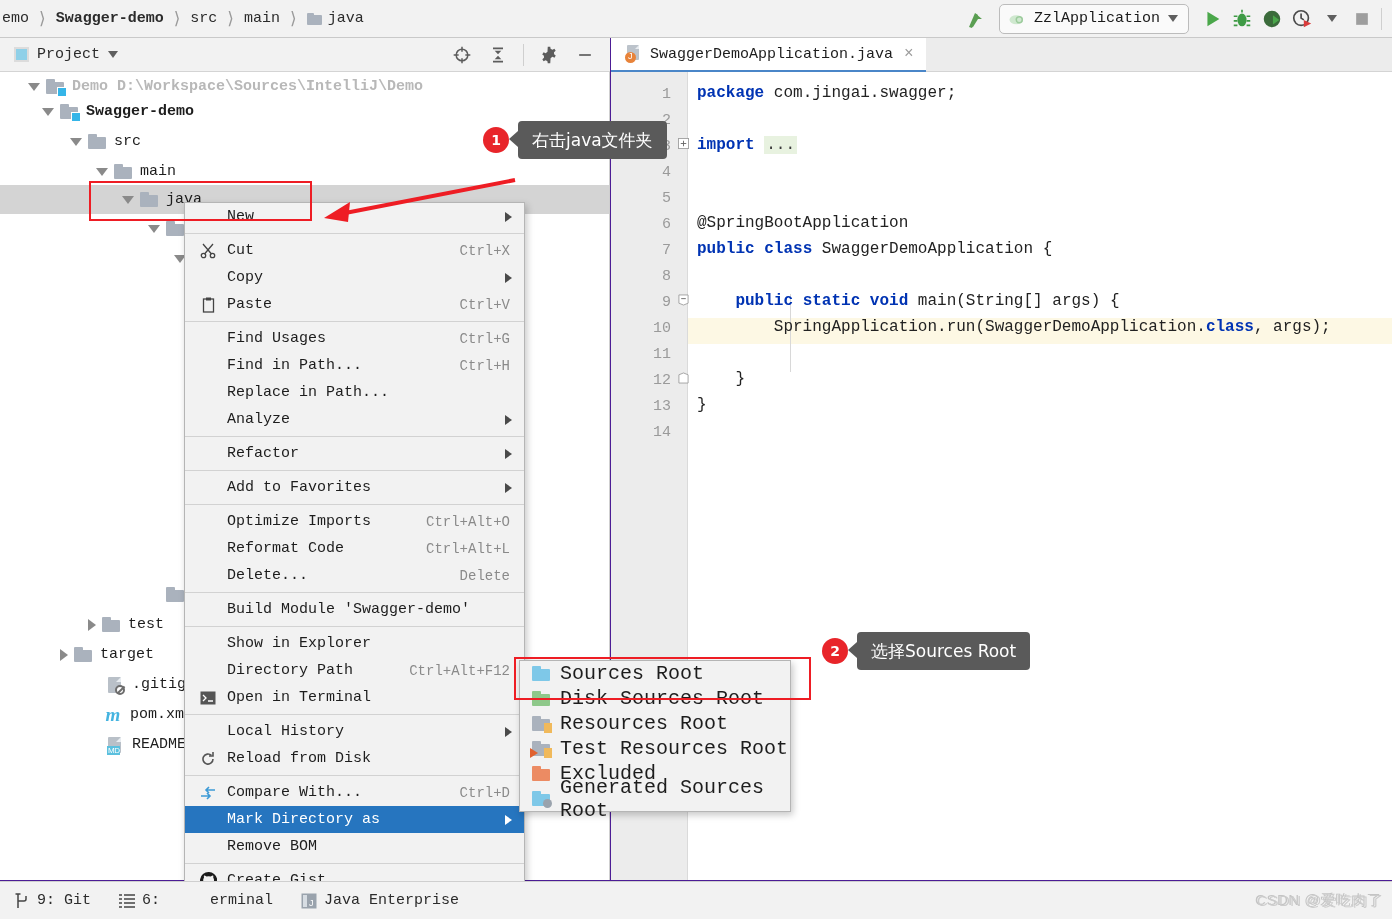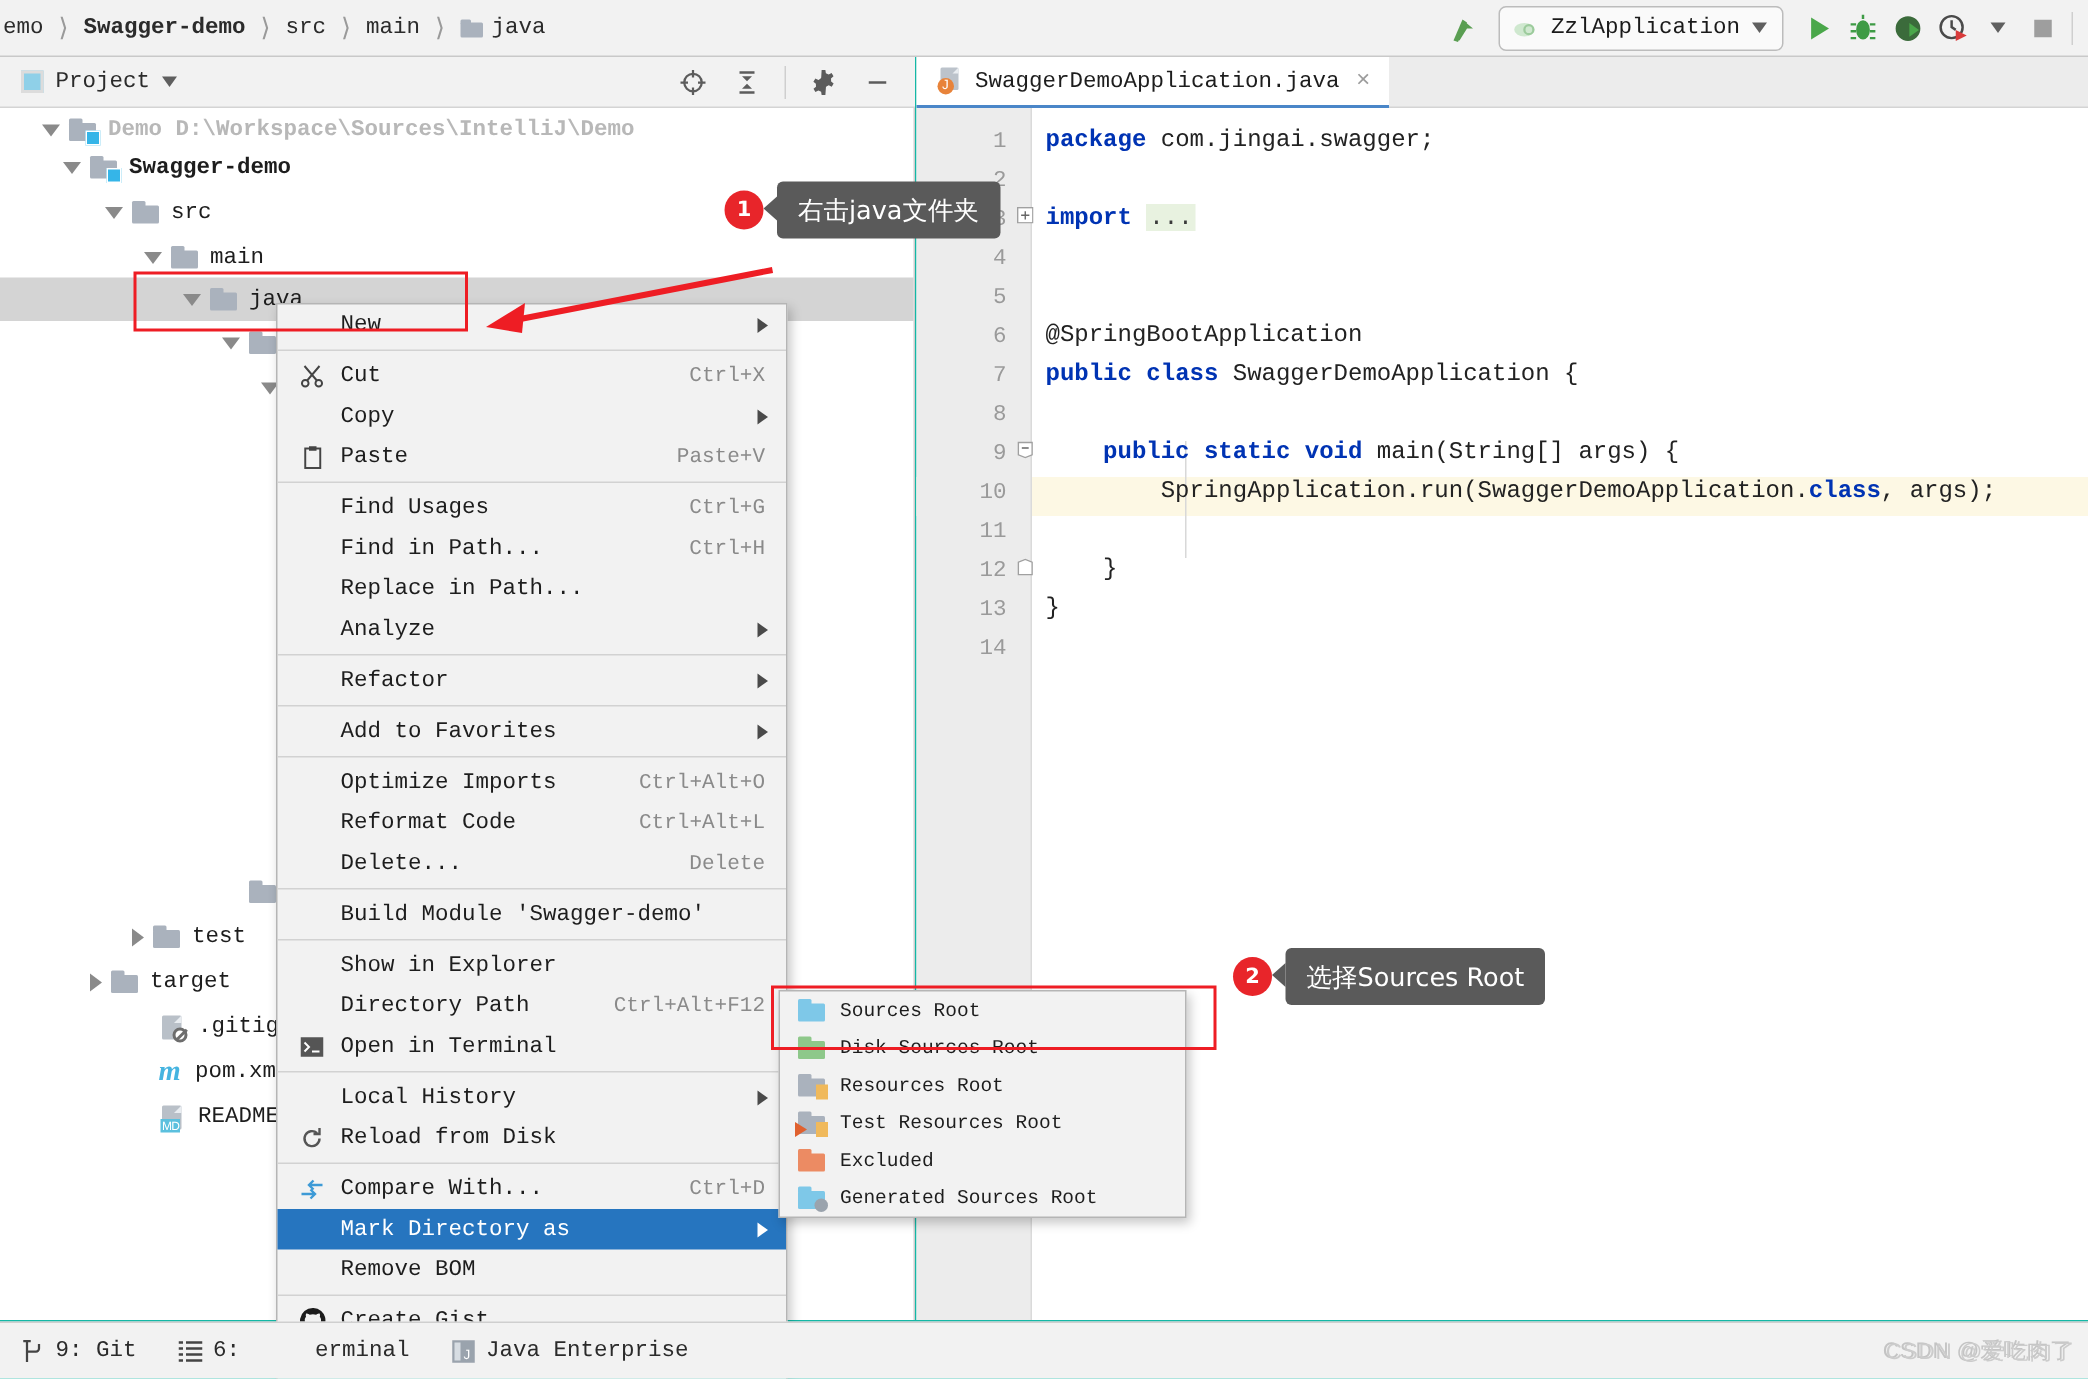--- a/index.html
+++ b/index.html
@@ -2,21 +2,21 @@
 <html><head>
 <meta charset="utf-8">
 <style>
   * { box-sizing: border-box; margin: 0; padding: 0; }
   html, body {
     width: 1392px; height: 919px;
     background: #ffffff;
     font-family: "Liberation Sans", sans-serif;
     overflow: hidden;
   }
-  #app { position: relative; width: 1392px; height: 919px; background: #14b8a6; }
+  #app { position: relative; width: 1392px; height: 919px; background: #4c1d95; }
 
   
   .navbar {
     position: absolute; left: 0; top: 0; width: 1392px; height: 38px;
     background: #f2f2f2; border-bottom: 1px solid #c9c9c9;
     display: flex; align-items: center;
   }
   .crumbs { display: flex; align-items: center; padding-left: 0px; height: 38px; }
   .crumb {
     font-family: "Liberation Mono", monospace; font-size: 15px; color: #2b2b2b;
@@ -138,21 +138,21 @@
   .ctx-ico { width: 22px; margin-right: 8px; display: flex; align-items: center; justify-content: center; flex: none; }
   .ctx-label { flex: 1; }
   .ctx-key { color: #8a8a8a; padding-right: 14px; font-size: 14px; }
   .ctx-sub { width: 0; height: 0; border-top: 5px solid transparent; border-bottom: 5px solid transparent; border-left: 7px solid #4a4a4a; margin-right: 12px; }
   .ctx-item.selected .ctx-sub { border-left-color: #ffffff; }
   .ctx-div { height: 1px; background: #d2d2d2; margin: 3px 0; }
 
   .sub-ctx {
     position: absolute; background: #f2f2f2; border: 1px solid #b5b5b5;
     box-shadow: 2px 3px 7px rgba(0,0,0,.22);
-    font-family: "Liberation Mono", monospace; font-size: 13px; color: #1d1d1d;
+    font-family: "Liberation Mono", monospace; font-size: 20px; color: #1d1d1d;
   }
   .sub-item { height: 25px; display: flex; align-items: center; padding-left: 12px; }
   .rf { width: 18px; height: 15px; position: relative; margin-right: 10px; flex: none; }
   .rf:before { content:""; position:absolute; left:0; top:3px; width:18px; height:12px; border-radius:1px; background: var(--fc,#aab2bd); }
   .rf:after  { content:""; position:absolute; left:0; top:0;  width:9px;  height:4px;  border-radius:1px 1px 0 0; background: var(--fc,#aab2bd); }
   .rf .lines { position:absolute; right:-2px; bottom:-2px; width:8px; height:10px; background:#f0b95b; }
   .rf .spark { position:absolute; right:-2px; bottom:-2px; width:9px; height:9px; border-radius:50%; background:#9aa3ad; }
   .rf .tri { position:absolute; left:-2px; bottom:-2px; width:0;height:0; border-top:5px solid transparent;border-bottom:5px solid transparent;border-left:8px solid #e0612f; }
 
   
@@ -481,21 +481,21 @@
     </div>
 
     <div class="ctx-item">
       <span class="ctx-ico">
         <svg width="15" height="16" viewBox="0 0 15 16">
             <rect x="2.5" y="2" width="10" height="13" fill="none" stroke="#444" stroke-width="1.3"></rect>
             <rect x="5" y="0.5" width="5" height="3" fill="#444"></rect>
           </svg>
       </span>
       <span class="ctx-label">Paste</span>
-      <span class="ctx-key">Paste+V</span>
+      <span class="ctx-key">Ctrl+V</span>
     </div>
     <div class="ctx-div"></div>
 
     <div class="ctx-item">
       <span class="ctx-ico"></span>
       <span class="ctx-label">Find Usages</span>
       <span class="ctx-key">Ctrl+G</span>
     </div>
     <div class="ctx-item">
       <span class="ctx-ico"></span>

